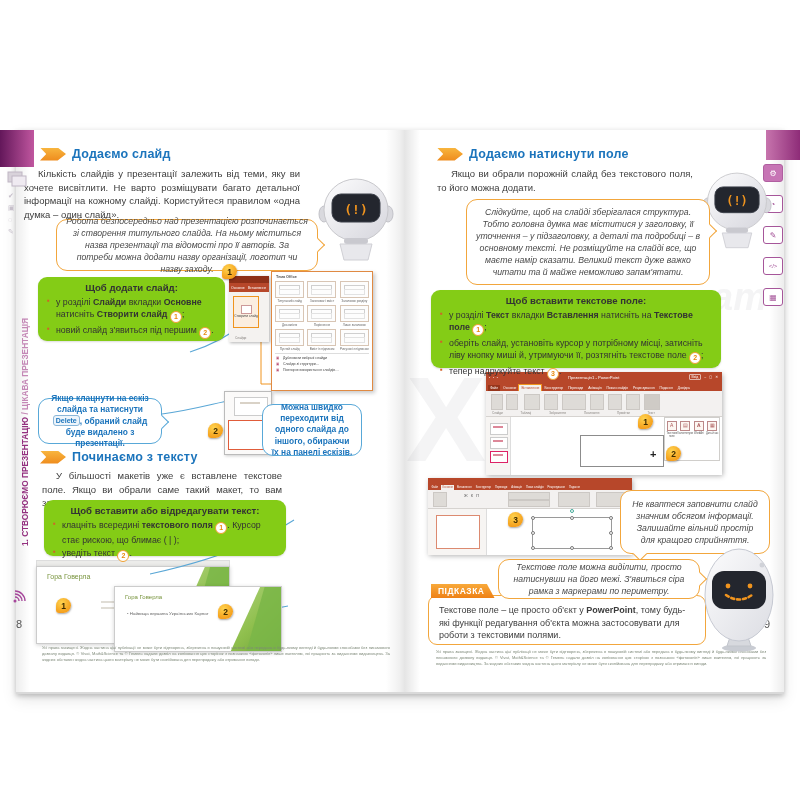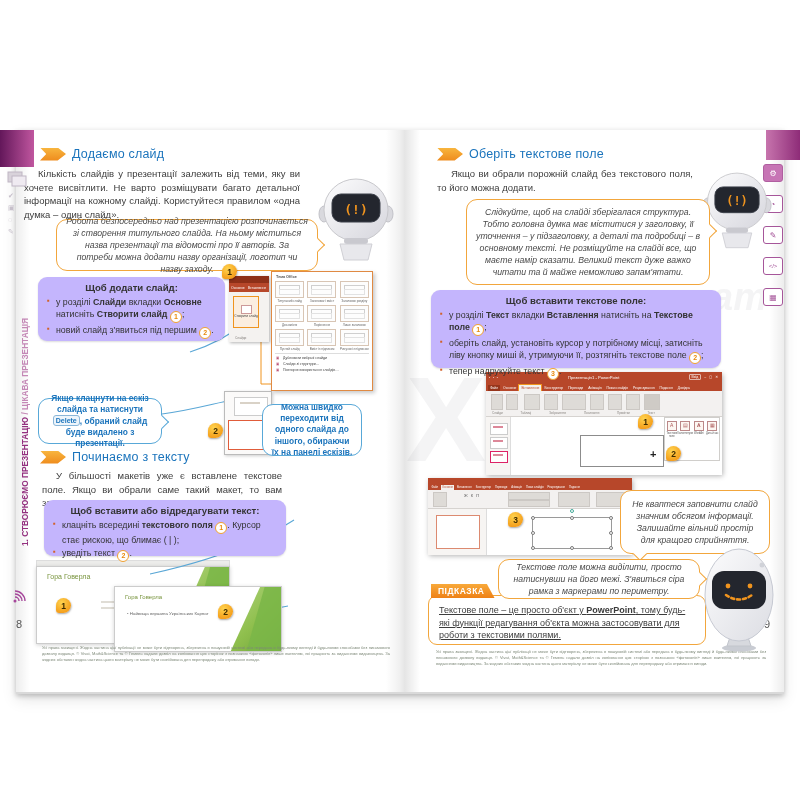--- a/index.html
+++ b/index.html
@@ -18,39 +18,39 @@
   .corner-tab{position:absolute;top:130px;width:34px;height:37px;}
   .corner-tab.left{left:0;background:linear-gradient(90deg,#63175a,#c0569f);}
   .corner-tab.right{left:766px;width:34px;height:30px;background:linear-gradient(270deg,#8e2c78,#c774ad);}
 
   .wm{position:absolute;color:rgba(110,115,130,.08);font-weight:bold;z-index:1;}
 
   
   .sec-h{position:absolute;display:flex;align-items:center;gap:6px;z-index:5;}
   .arrow-flag{width:26px;height:13px;background:linear-gradient(#f8b53e,#ee8b1d);
     clip-path:polygon(0 0,68% 0,100% 50%,68% 100%,0 100%,24% 50%);}
-  .sec-title{color:#1b74bc;font-weight:normal;font-size:12.5px;letter-spacing:.2px;}
+  .sec-title{color:#1b74bc;font-weight:bold;font-size:12.5px;letter-spacing:.2px;}
 
   .para{position:absolute;font-size:9.5px;color:#3c3c3c;line-height:1.44;text-align:justify;z-index:5;text-indent:14px;}
 
   
   .o-bubble{position:absolute;border:1.6px solid #f2a63c;border-radius:11px;background:#fff;
     font-style:italic;color:#4a4a4a;font-size:8.7px;line-height:1.38;text-align:center;
     display:flex;align-items:center;justify-content:center;padding:4px 9px;z-index:6;box-sizing:border-box;}
   .b-bubble{position:absolute;border:1.6px solid #58a8d8;border-radius:11px;background:#fff;
     color:#1b74bc;font-weight:bold;font-size:8.4px;line-height:1.32;text-align:center;
     display:flex;align-items:center;justify-content:center;padding:4px 7px;z-index:6;box-sizing:border-box;}
   .tail{position:absolute;width:9px;height:9px;background:#fff;z-index:7;}
   .tail.or{border-right:1.6px solid #f2a63c;border-top:1.6px solid #f2a63c;transform:rotate(45deg);}
   .tail.bl{border-right:1.6px solid #58a8d8;border-top:1.6px solid #58a8d8;transform:rotate(45deg);}
   .key{display:inline-block;border:1px solid #8ab6d8;border-radius:3px;padding:0 2px;font-size:7px;
     color:#1b74bc;background:#eef5fb;font-style:normal;line-height:9px;vertical-align:1px;}
 
   
-  .card{position:absolute;background:#c4b5fd;border-radius:9px;padding:5px 9px;z-index:5;
+  .card{position:absolute;background:#84cc16;border-radius:9px;padding:5px 9px;z-index:5;
     box-shadow:0 1px 2px rgba(0,0,0,.14);box-sizing:border-box;}
   .card-title{font-weight:bold;font-size:9.6px;color:#333;text-align:center;margin-bottom:3px;}
   .bullet{font-size:8.8px;color:#333;line-height:1.38;padding-left:9px;position:relative;text-align:left;margin-bottom:1px;}
   .bullet::before{content:"▪";color:#d2622a;position:absolute;left:0;top:-1px;font-size:8px;}
   .bld{font-weight:bold;}
   .im{display:inline-flex;width:10px;height:10px;border:1.2px solid #f0a030;border-radius:50%;
     color:#e8890c;font-size:7px;font-weight:bold;align-items:center;justify-content:center;
     vertical-align:-2px;background:#fff;}
 
   
@@ -390,21 +390,21 @@
     </div>
   <div class="badge" style="left:218px;top:604px;">
       <span>2</span>
     </div>
 
 
   <div class="fineprint" style="left:42px;top:645px;width:348px;">Усі права захищені. Жодна частина цієї публікації не може бути відтворена, збережена в пошуковій системі або передана в будь-якому вигляді й будь-якими способами без письмового дозволу видавця. © Vivat, Math&amp;Science та © Гемель надали дозвіл на копіювання цих сторінок з позначкою «фотокопія» лише вчителям, які працюють за виданнями видавництва. За жодних обставин жодна частина цього матеріалу не може бути скопійована для перепродажу або отримання вигоди.</div>
 
   <div class="sec-h" style="left:437px;top:147px;">
     <div class="arrow-flag"></div>
-    <span class="sec-title">Оберіть текстове поле</span>
+    <span class="sec-title">Додаємо натиснути поле</span>
   </div>
 
   <div class="para" style="left:437px;top:167px;width:256px;">Якщо ви обрали порожній слайд без текстового поля, то його можна додати.</div>
 
   <svg class="robot" style="left:702px;top:163px;" width="70" height="92" viewBox="0 0 76 96">
     <ellipse cx="6" cy="44" rx="5" ry="8" fill="#d9d9de" stroke="#c2c2c8"></ellipse>
     <ellipse cx="70" cy="44" rx="5" ry="8" fill="#d9d9de" stroke="#c2c2c8"></ellipse>
     <ellipse cx="38" cy="40" rx="32" ry="31" fill="url(#rg1)" stroke="#c8c8cc"></ellipse>
     <rect x="14" y="24" width="48" height="28" rx="9" fill="#23262e" stroke="#3a3e48"></rect>
     <text x="38" y="44" font-size="13" fill="#f0941e" text-anchor="middle" font-weight="bold" font-family="DejaVu Sans Mono, monospace">(!)</text>
@@ -560,19 +560,19 @@
     <path d="M30 92 h18 l3 9 h-24 z" fill="#d7d9de" stroke="#c2c5cc"></path>
     <ellipse cx="39" cy="50" rx="34" ry="46" fill="url(#rg2)" stroke="#c6c9d2"></ellipse>
     <rect x="12" y="26" width="54" height="38" rx="12" fill="#23262e"></rect>
     <circle cx="28" cy="41" r="2.4" fill="#f0941e"></circle>
       <circle cx="50" cy="41" r="2.4" fill="#f0941e"></circle>
     <path d="M26 50 Q39 59 52 50" stroke="#f0941e" stroke-width="2.6" fill="none" stroke-dasharray="3 3" stroke-linecap="round"></path>
     <circle cx="62" cy="20" r="2.5" fill="#d0d2d8"></circle>
   </svg>
 
   <div class="hint-label" style="left:431px;top:584px;">ПІДКАЗКА</div>
-  <div class="hint-box" style="left:428px;top:595px;width:278px;height:50px;text-decoration:underline;">
+  <div class="hint-box" style="left:428px;top:595px;width:278px;height:50px;">
     <span>Текстове поле – це просто об'єкт у </span><span class="bld">PowerPoint</span><span>, тому будь-які функції редагування об'єкта можна застосовувати для роботи з текстовими полями.</span>
   </div>
 
   <div class="fineprint" style="left:436px;top:649px;width:330px;">Усі права захищені. Жодна частина цієї публікації не може бути відтворена, збережена в пошуковій системі або передана в будь-якому вигляді й будь-якими способами без письмового дозволу видавця. © Vivat, Math&amp;Science та © Гемель надали дозвіл на копіювання цих сторінок з позначкою «фотокопія» лише вчителям, які працюють за виданнями видавництва. За жодних обставин жодна частина цього матеріалу не може бути скопійована для перепродажу або отримання вигоди.</div>
 
 </div>
 
 </body></html>

